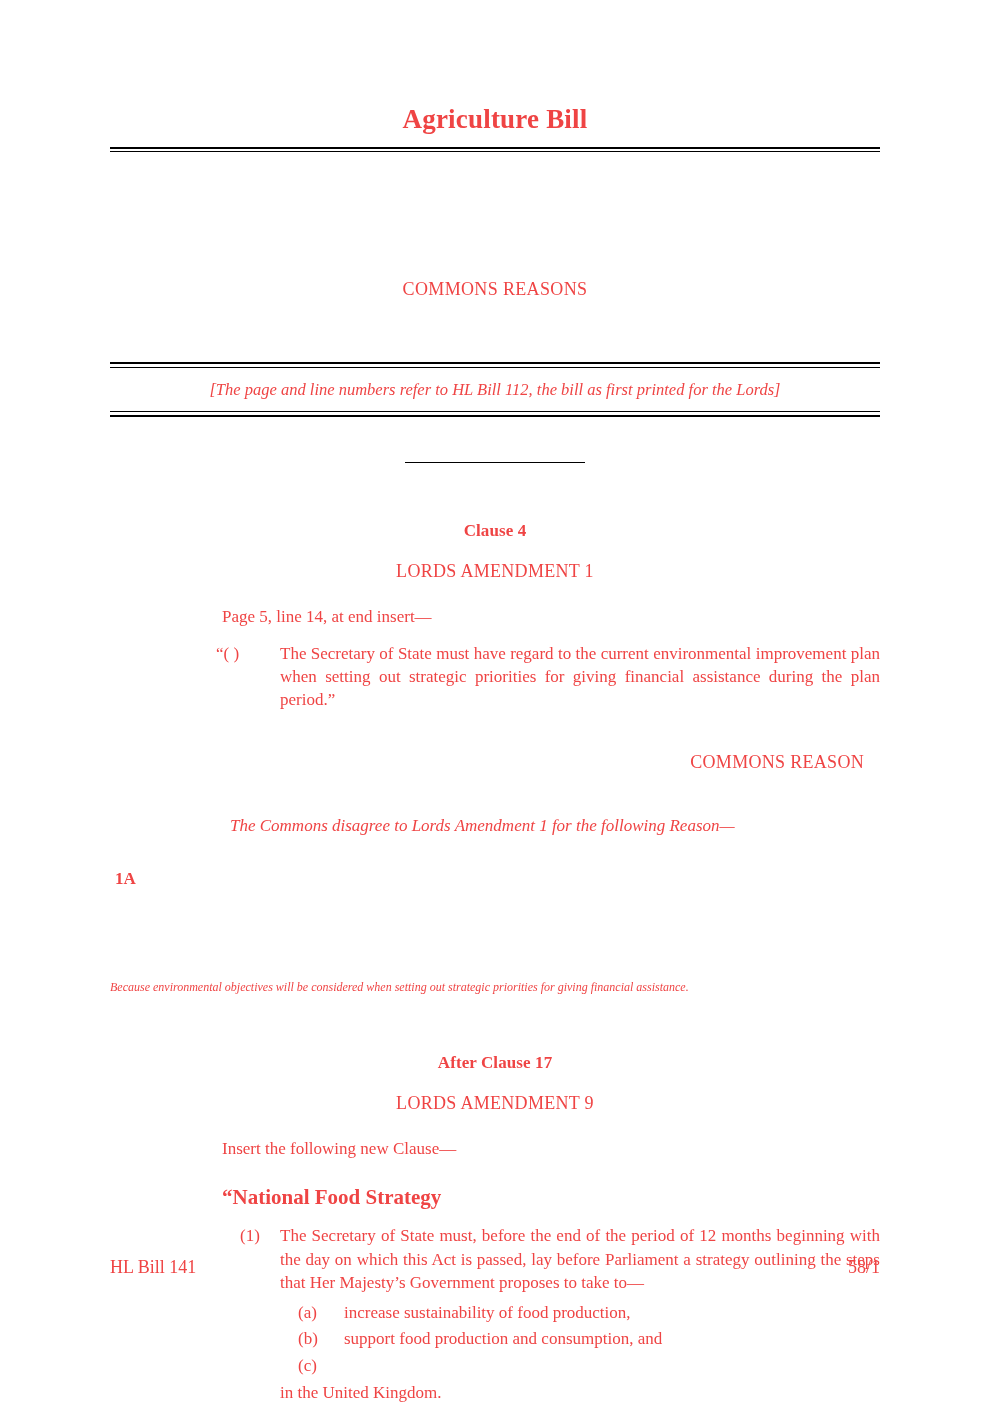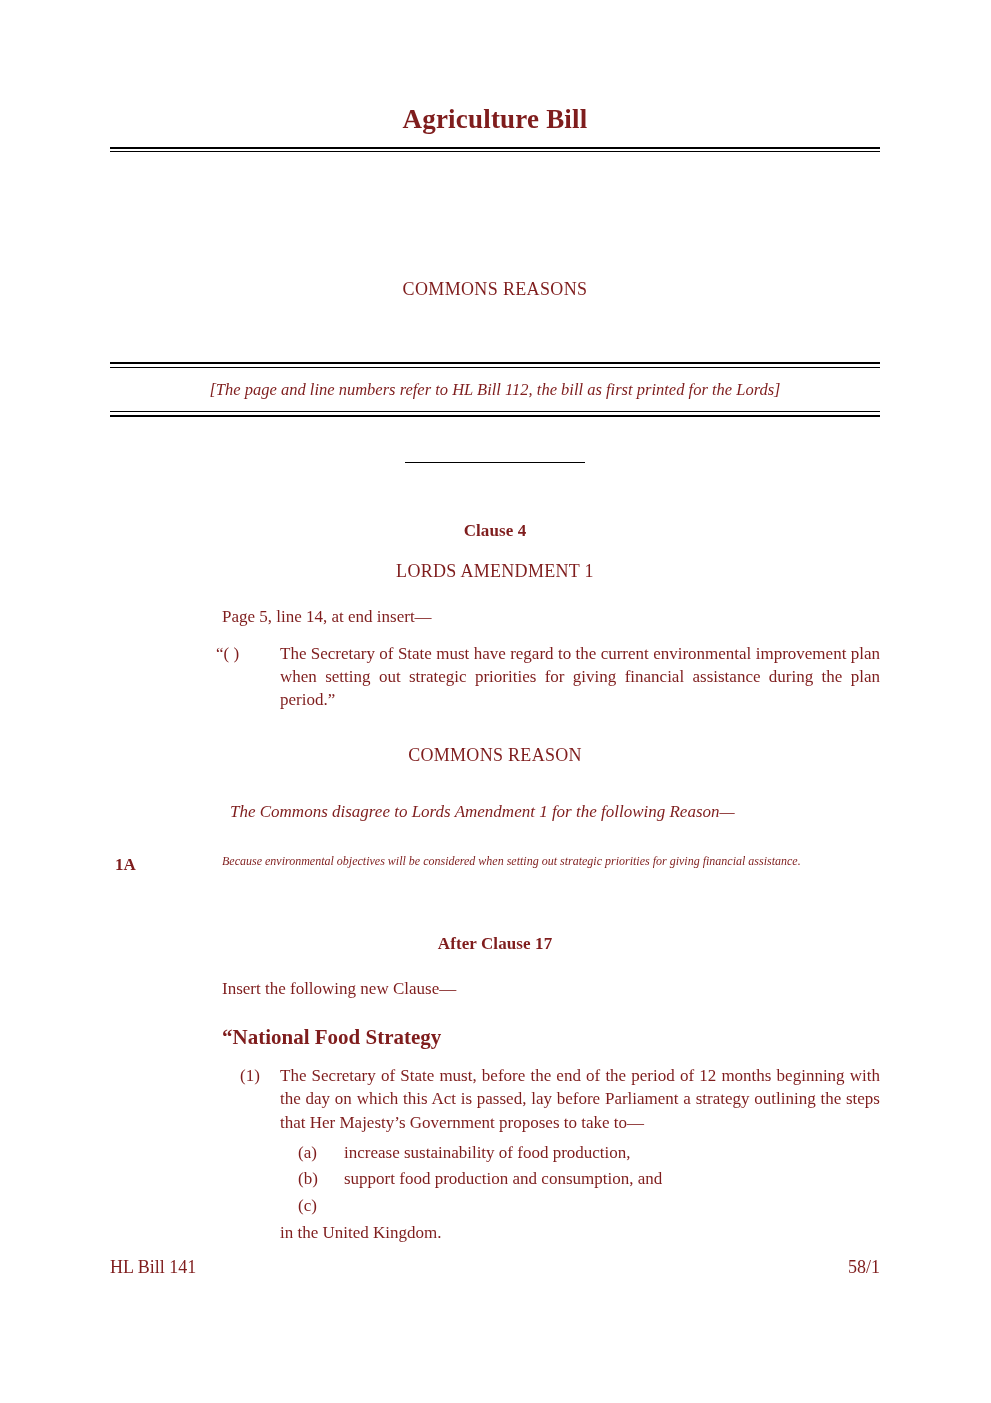--- a/index.html
+++ b/index.html
@@ -8,21 +8,21 @@
     padding: 0;
     background: #ffffff;
   }
 
   .page {
     position: relative;
     width: 991px;
     height: 1403px;
     margin: 0 auto;
     background: #ffffff;
-    color: #7f1d1d;
+    color: #ef4444;
     font-family: "Liberation Serif", "DejaVu Serif", serif;
     box-sizing: border-box;
     overflow: hidden;
     text-decoration: underline;
   }
 
   
   .content {
     position: absolute;
     left: 110px;
@@ -102,24 +102,24 @@
   .amendment-heading {
     text-align: center;
     font-size: 18px;
     font-weight: normal;
     margin: 0;
     padding-top: 20px;
     letter-spacing: 0.3px;
   }
 
   .reason-heading {
-    text-align: center;
+    text-align: right;
     font-size: 18px;
     font-weight: normal;
-    margin: 9px;
+    margin: 16px;
     padding-top: 24px;
     letter-spacing: 0.3px;
   }
 
   
   .lead-line {
     font-size: 17px;
     margin: 0;
     padding-top: 24px;
     padding-left: 112px;
@@ -162,20 +162,21 @@
     margin: 8px;
     padding-top: 26px;
     padding-left: 112px;
     line-height: 1.35;
   }
 
   .reason-row {
     display: flex;
     margin: 0;
     padding-top: 21px;
+    flex-direction: column;
   }
   .reason-row > .reason-num {
     flex: 0 0 112px;
     font-size: 17px;
     font-weight: bold;
     font-style: normal;
     line-height: 1.37;
     padding-left: 5px;
     box-sizing: border-box;
   }
@@ -276,20 +277,21 @@
 
     <p class="reason-intro">The Commons disagree to Lords Amendment 1 for the following Reason—</p>
 
     <div class="reason-row">
       <span class="reason-num">1A</span>
       <span class="reason-body">Because environmental objectives will be considered when setting out strategic priorities for giving financial assistance.</span>
     </div>
 
     <h3 class="clause-heading">After Clause 17</h3>
 
+    <h4 class="amendment-heading">LORDS AMENDMENT 9</h4>
 
     <p class="lead-line">Insert the following new Clause—</p>
 
     <p class="new-clause-title">“National Food Strategy</p>
 
     <div class="hang sub-1">
       <span class="marker">(1)</span>
       <span class="body">The Secretary of State must, before the end of the period of 12 months beginning with the day on which this Act is passed, lay before Parliament a strategy outlining the steps that Her Majesty’s Government proposes to take to—</span>
     </div>
 

